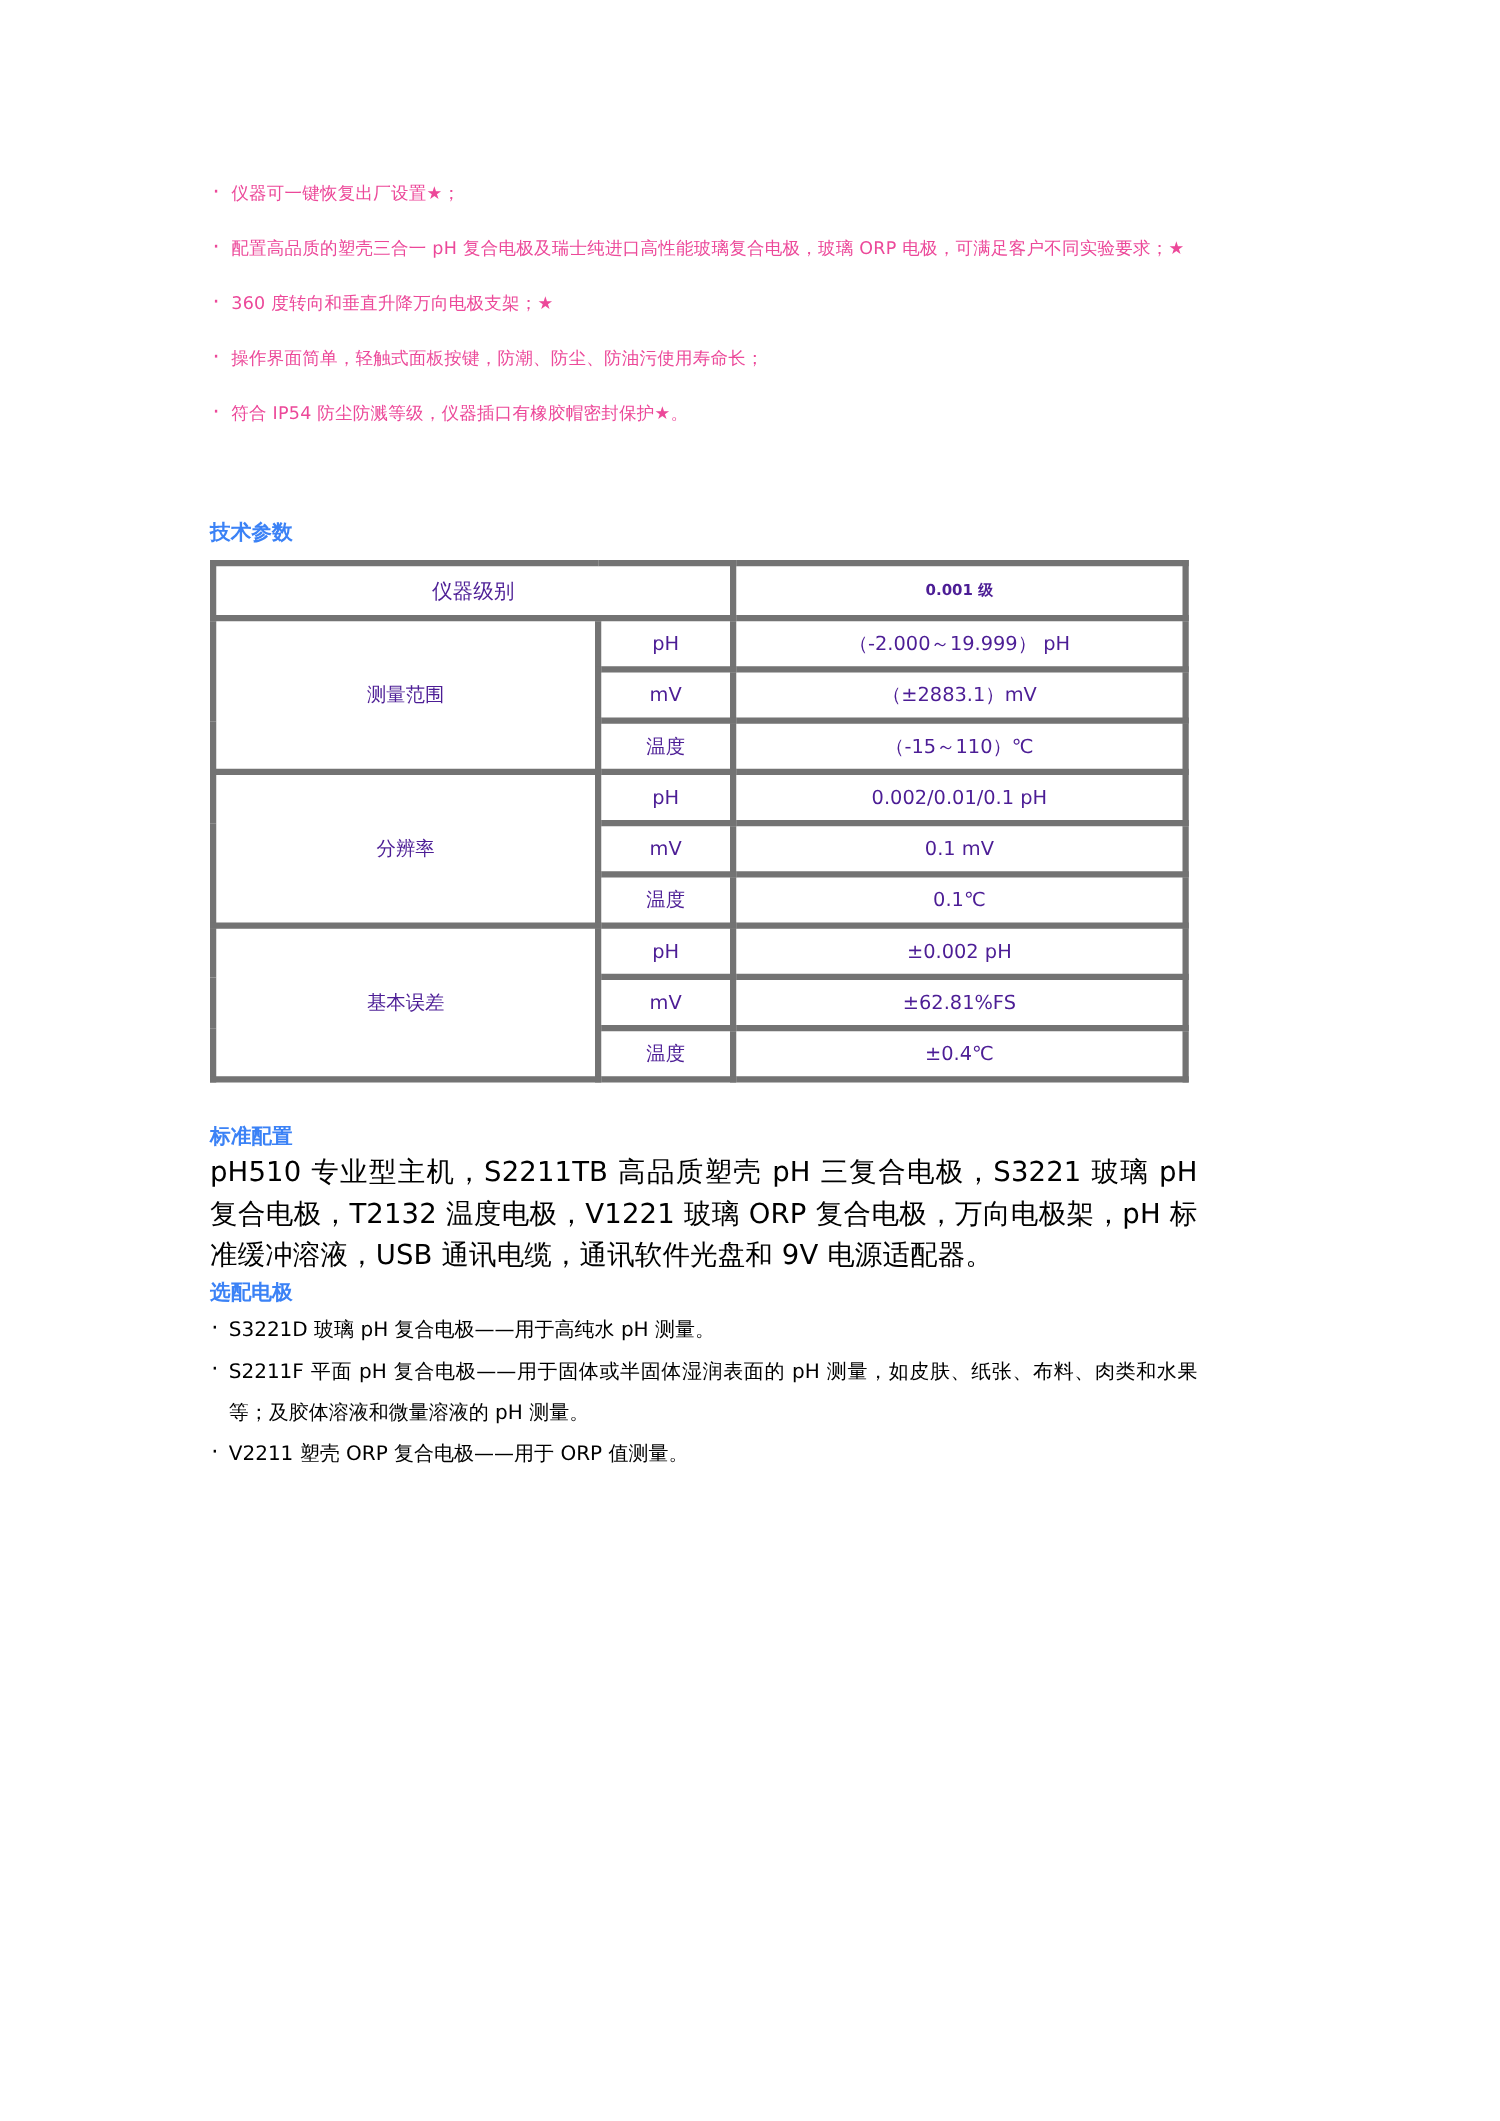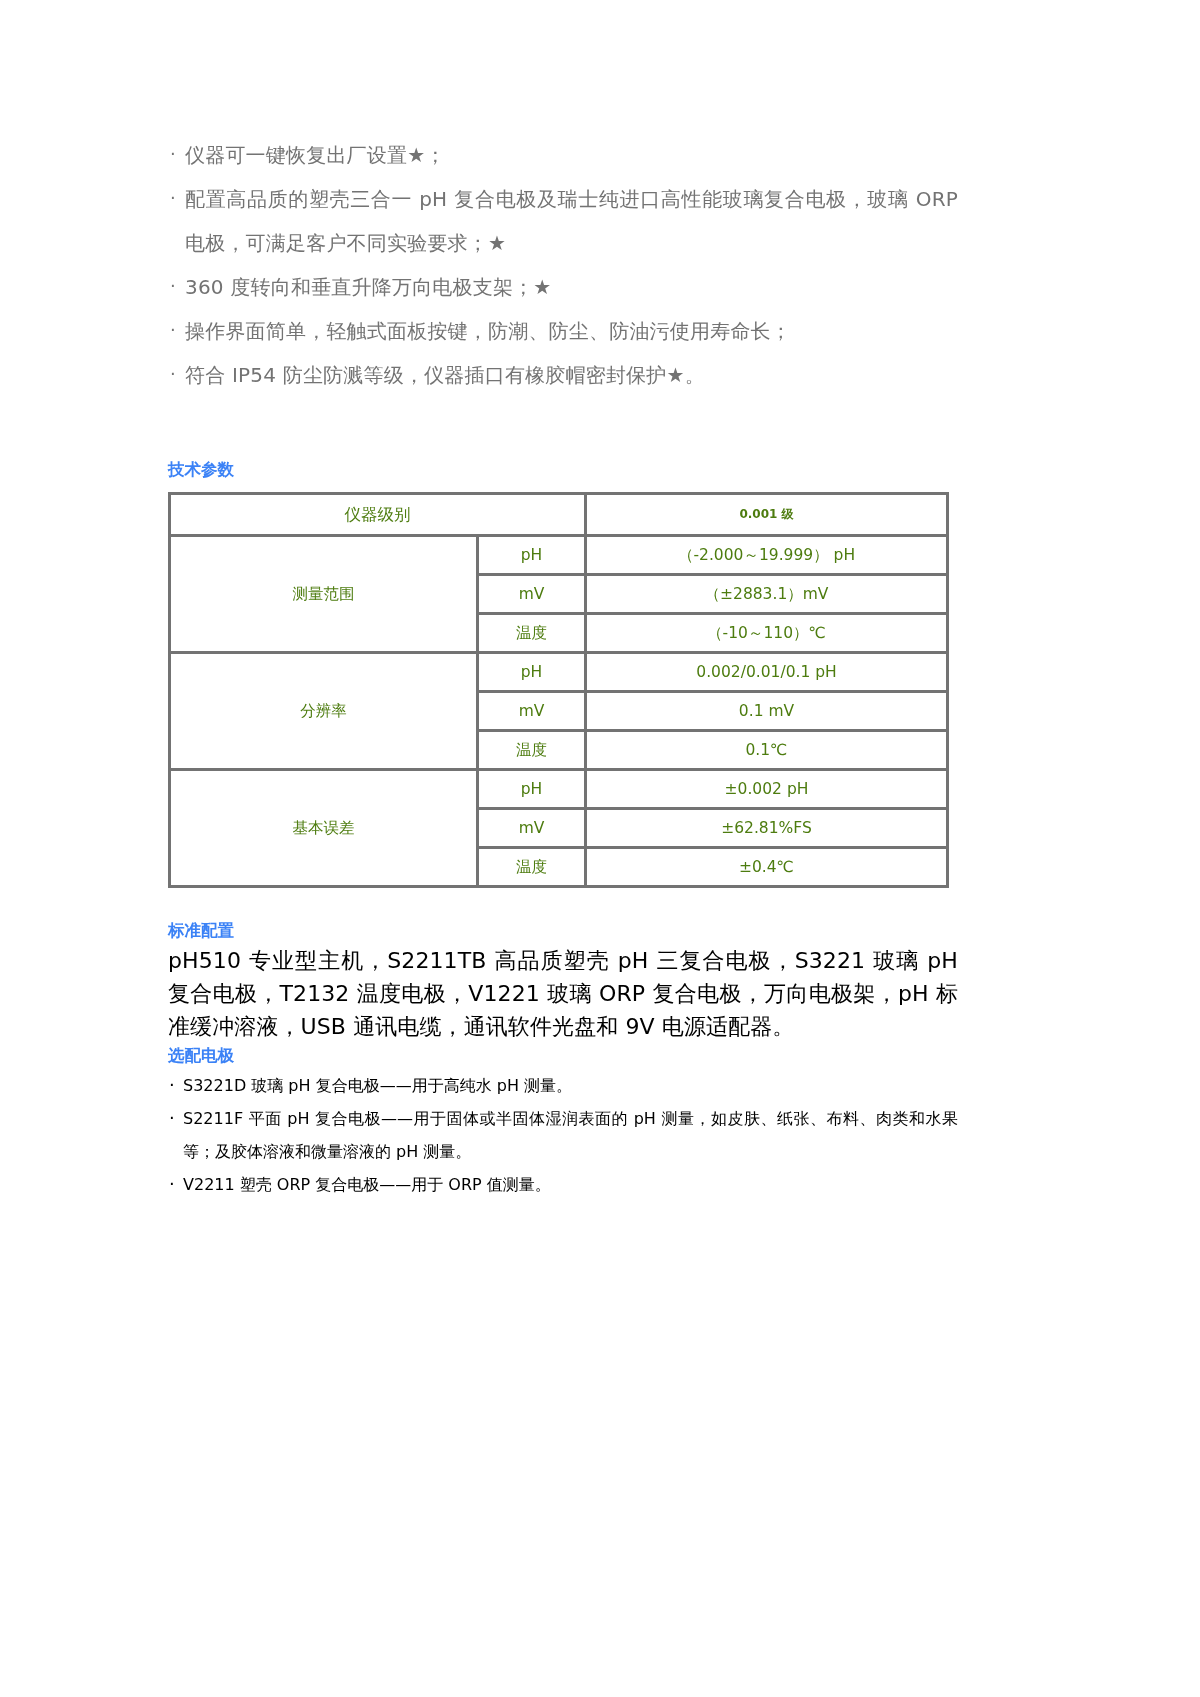--- a/index.html
+++ b/index.html
@@ -30,23 +30,23 @@
 
   
   .feature-list {
     margin: 0;
     padding: 0;
     list-style: none;
     padding-top: 133px;
   }
   .feature-item {
     position: relative;
-    font-size: 20px;
+    font-size: 14px;
     line-height: 44px;
-    color: #737373;
+    color: #ec4899;
     padding-left: 17px;
     letter-spacing: 0.2px;
     text-align: justify;
     text-justify: inter-ideograph;
   }
   .feature-item::before {
     content: "·";
     position: absolute;
     left: 2px;
     top: -1px;
@@ -68,23 +68,23 @@
   }
 
   
   .spec-table {
     border-collapse: collapse;
     width: 778px;
     margin-top: 9px;
     table-layout: fixed;
   }
   .spec-table td {
-    border: 3px solid #737373;
+    border: 5px solid #737373;
     font-size: 15.5px;
-    color: #4d7c0f;
+    color: #4c1d95;
     text-align: center;
     vertical-align: middle;
     height: 36px;
     padding: 0 4px;
   }
   .col-group { width: 308px; }
   .col-param { width: 108px; }
   .col-value { width: 362px; }
 
   .spec-table td.head-left {
@@ -171,21 +171,21 @@
             <td class="group-cell" rowspan="3">测量范围</td>
             <td>pH</td>
             <td>（-2.000～19.999）  pH</td>
           </tr>
           <tr>
             <td>mV</td>
             <td>（±2883.1）mV</td>
           </tr>
           <tr>
             <td>温度</td>
-            <td>（-10～110）℃</td>
+            <td>（-15～110）℃</td>
           </tr>
 
           <tr>
             <td class="group-cell" rowspan="3">分辨率</td>
             <td>pH</td>
             <td>0.002/0.01/0.1 pH</td>
           </tr>
           <tr>
             <td>mV</td>
             <td>0.1 mV</td>

